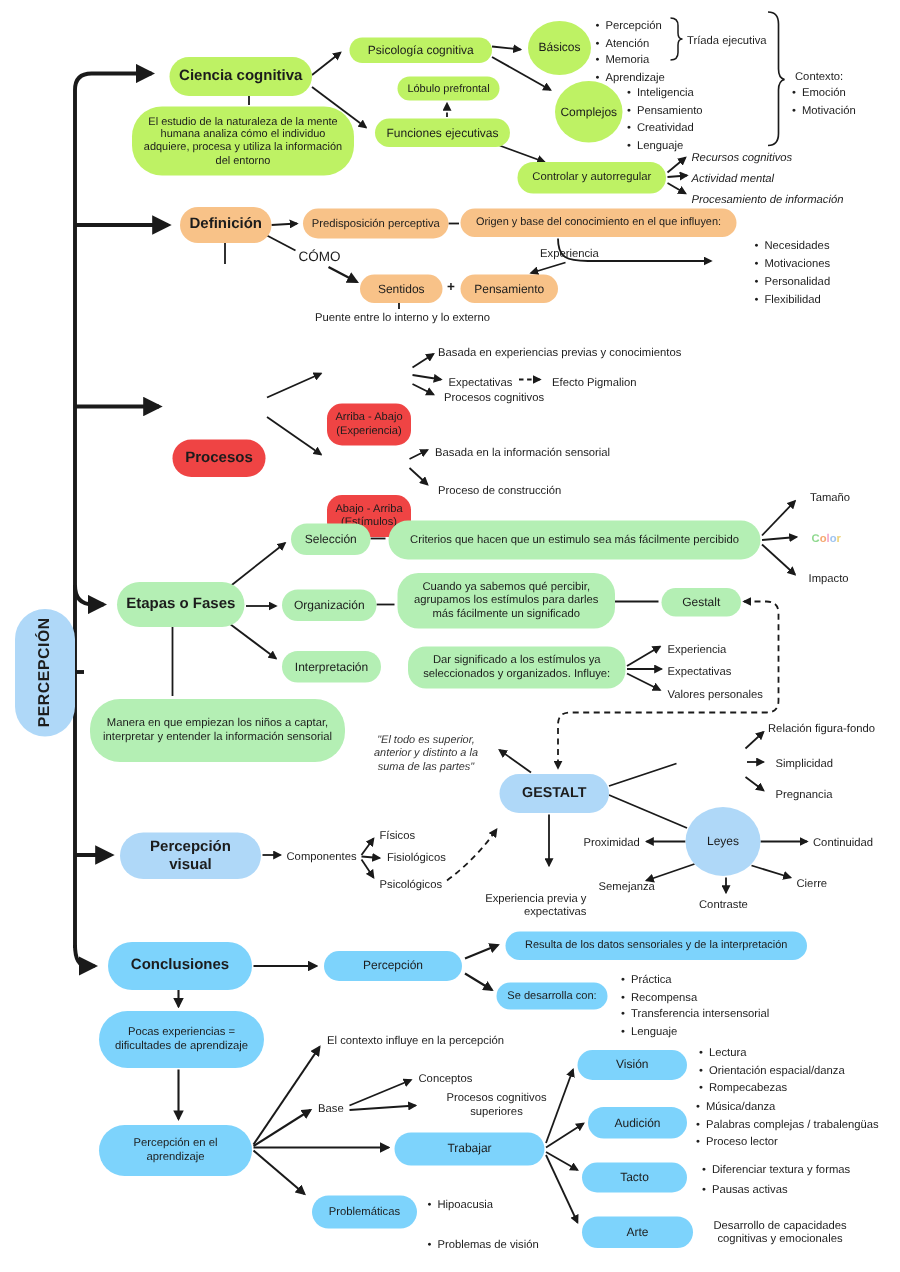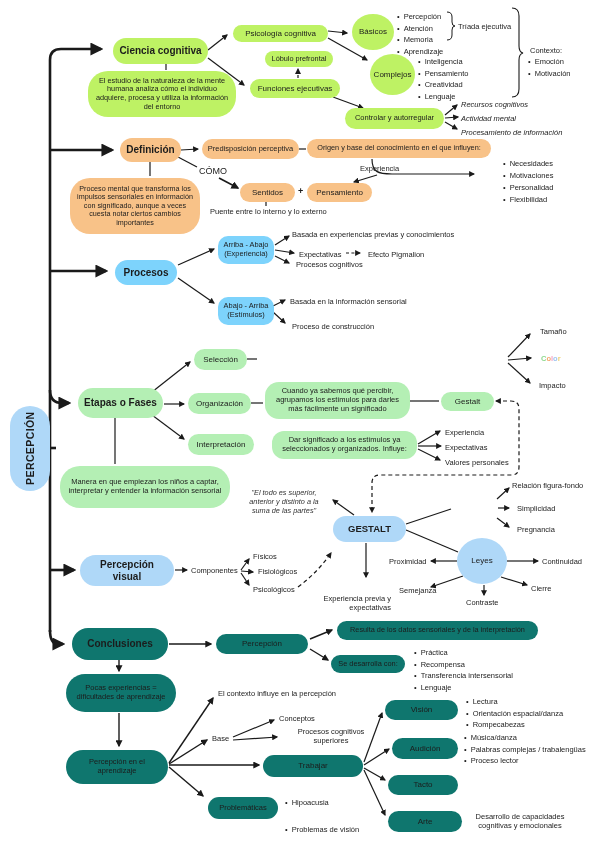--- a/index.html
+++ b/index.html
@@ -7,24 +7,24 @@
           font-family:"Liberation Sans",sans-serif;color:#1c1c1c;}
   #wires{position:absolute;left:0;top:0;width:600px;height:848px;z-index:1;}
   .node{position:absolute;box-sizing:border-box;z-index:2;display:flex;align-items:center;justify-content:center;
         text-align:center;border-radius:14px;font-size:8px;line-height:1.18;padding:2px 5px;}
   .stad{border-radius:999px;}
   .big{border-radius:20px;}
   .circ{border-radius:50%;}
   .bold{font-weight:bold;}
   .c-pink{background:#bef264;}
   .c-orange{background:#F8C288;}
-  .c-yellow{background:#7dd3fc;}
+  .c-yellow{background:#ef4444;margin-top:33px;}
   .c-green{background:#B4EFB4;}
   .c-blue{background:#AFD8F8;}
-  .c-violet{background:#0f766e;}
+  .c-violet{background:#7dd3fc;}
   .lbl{position:absolute;z-index:2;font-size:7.5px;line-height:1.2;white-space:nowrap;}
   .wrap{white-space:normal;}
   .blist{position:absolute;z-index:2;font-size:7.5px;line-height:1.2;}
   .blist .bli{margin-bottom:2.6px;white-space:nowrap;}
   .blist .bli::before{content:"•";margin-right:4px;}
   .alist{position:absolute;z-index:2;font-size:7.5px;line-height:1.2;}
   .alist .ali{white-space:nowrap;}
   .quote{font-style:italic;color:#333;}
   .rootpill{display:flex;align-items:center;justify-content:center;}
   .rootpill span{transform:rotate(-90deg);white-space:nowrap;font-weight:bold;font-size:10.5px;letter-spacing:.4px;}
@@ -189,38 +189,38 @@
 <div class="node c-orange stad" style="left:202px;top:139px;width:97px;height:20px;font-size:7.5px;">Predisposición perceptiva</div>
 <div class="node c-orange stad" style="left:307px;top:139px;width:184px;height:19px;font-size:7.3px;">Origen y base del conocimiento en el que influyen:</div>
 <div class="blist" style="left:503px;top:159px;">
   <div class="bli" style="margin-bottom:3px;">Necesidades</div>
   <div class="bli" style="margin-bottom:3px;">Motivaciones</div>
   <div class="bli" style="margin-bottom:3px;">Personalidad</div>
   <div class="bli">Flexibilidad</div>
 </div>
 <div class="lbl" style="left:199px;top:166px;font-size:9px;">CÓMO</div>
 <div class="lbl" style="left:360px;top:164px;">Experiencia</div>
-<div class="node c-orange big wrap" style="left:70px;top:178px;width:130px;height:56px;font-size:7.2px;">Proceso mental que transforma los impulsos sensoriales en información con significado, aunque a veces cuesta notar ciertos cambios importantes</div>
 <div class="node c-orange stad" style="left:240px;top:183px;width:55px;height:19px;">Sentidos</div>
 <div class="lbl" style="left:298px;top:186px;font-size:9px;font-weight:bold;">+</div>
 <div class="node c-orange stad" style="left:307px;top:183px;width:65px;height:19px;">Pensamiento</div>
 <div class="lbl" style="left:210px;top:207px;">Puente entre lo interno y lo externo</div>
 
 <div class="node c-yellow bold stad" style="left:115px;top:260px;width:62px;height:25px;font-size:10px;">Procesos</div>
 <div class="node c-yellow wrap" style="left:218px;top:236px;width:56px;height:28px;font-size:7.4px;border-radius:10px;">Arriba - Abajo (Experiencia)</div>
 <div class="lbl" style="left:292px;top:230px;">Basada en experiencias previas y conocimientos</div>
 <div class="lbl" style="left:299px;top:250px;">Expectativas</div>
 <div class="lbl" style="left:368px;top:250px;">Efecto Pigmalion</div>
 <div class="lbl" style="left:296px;top:260px;">Procesos cognitivos</div>
 <div class="node c-yellow wrap" style="left:218px;top:297px;width:56px;height:28px;font-size:7.4px;border-radius:10px;">Abajo - Arriba (Estímulos)</div>
 <div class="lbl" style="left:290px;top:297px;">Basada en la información sensorial</div>
 <div class="lbl" style="left:292px;top:322px;">Proceso de construcción</div>
 
 <div class="node c-green bold stad" style="left:78px;top:388px;width:85px;height:30px;font-size:10px;">Etapas o Fases</div>
 <div class="node c-green stad" style="left:194px;top:349px;width:53px;height:21px;">Selección</div>
+<div class="node c-green stad wrap" style="left:259px;top:347px;width:248px;height:26px;font-size:7.5px;">Criterios que hacen que un estimulo sea más fácilmente percibido</div>
 <div class="lbl" style="left:540px;top:327px;">Tamaño</div>
 <div class="lbl" style="left:541px;top:354px;font-weight:bold;"><span style="color: rgb(143, 217, 143);">C</span><span style="color: rgb(245, 168, 111);">o</span><span style="color: rgb(245, 163, 200);">l</span><span style="color: rgb(159, 196, 240);">o</span><span style="color: rgb(237, 210, 119);">r</span></div>
 <div class="lbl" style="left:539px;top:381px;">Impacto</div>
 <div class="node c-green stad" style="left:188px;top:393px;width:63px;height:21px;">Organización</div>
 <div class="node c-green wrap" style="left:265px;top:382px;width:145px;height:37px;font-size:7.5px;border-radius:14px;">Cuando ya sabemos qué percibir, agrupamos los estímulos para darles más fácilmente un significado</div>
 <div class="node c-green stad" style="left:441px;top:392px;width:53px;height:19px;">Gestalt</div>
 <div class="node c-green stad" style="left:188px;top:434px;width:66px;height:21px;">Interpretación</div>
 <div class="node c-green wrap" style="left:272px;top:431px;width:145px;height:28px;font-size:7.5px;border-radius:12px;">Dar significado a los estímulos ya seleccionados y organizados. Influye:</div>
 <div class="lbl" style="left:445px;top:428px;">Experiencia</div>
 <div class="lbl" style="left:445px;top:443px;">Expectativas</div>
@@ -274,16 +274,20 @@
   <div class="bli">Orientación espacial/danza</div>
   <div class="bli">Rompecabezas</div>
 </div>
 <div class="node c-violet stad" style="left:392px;top:738px;width:66px;height:21px;">Audición</div>
 <div class="blist" style="left:464px;top:733px;">
   <div class="bli">Música/danza</div>
   <div class="bli">Palabras complejas / trabalengüas</div>
   <div class="bli">Proceso lector</div>
 </div>
 <div class="node c-violet stad" style="left:388px;top:775px;width:70px;height:20px;">Tacto</div>
+<div class="blist" style="left:468px;top:775px;">
+  <div class="bli" style="margin-bottom:3.5px;">Diferenciar textura y formas</div>
+  <div class="bli">Pausas activas</div>
+</div>
 <div class="node c-violet stad" style="left:388px;top:811px;width:74px;height:21px;">Arte</div>
 <div class="lbl wrap" style="left:470px;top:812px;width:100px;text-align:center;">Desarrollo de capacidades cognitivas y emocionales</div>
 
 </div>
 
 </body></html>

